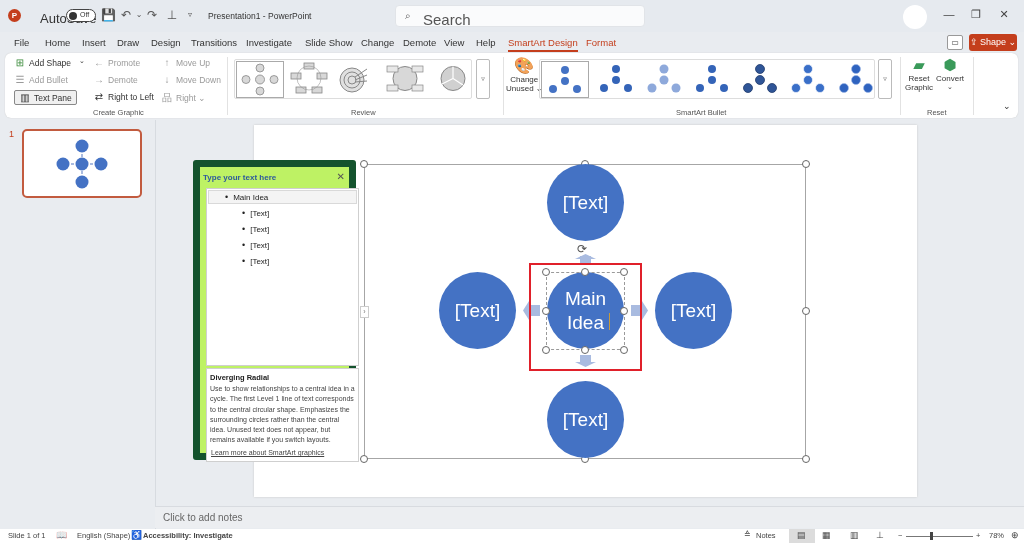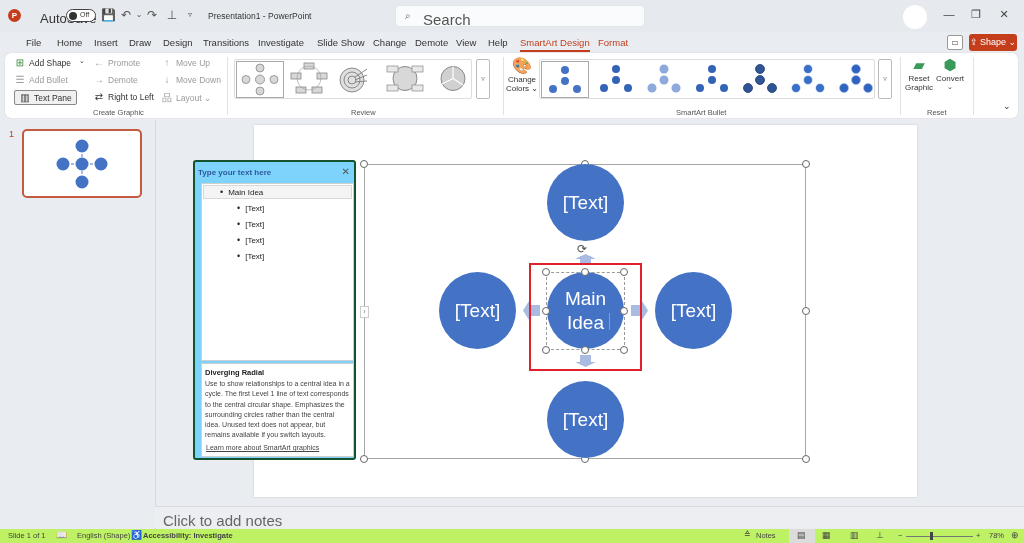--- a/index.html
+++ b/index.html
@@ -13,21 +13,21 @@
 #autosave-toggle .knob{position:absolute;left:2px;top:2px;width:8px;height:8px;border-radius:50%;background:#333}
 #autosave-toggle .txt{position:absolute;left:13px;top:1px;font-size:7px;color:#333}
 .qat{top:8px;font-size:12px;color:#555;width:14px;text-align:center}
 #doc-title{left:208px;top:11px;font-size:8.5px;color:#333}
 #search-box{left:395px;top:5px;width:250px;height:22px;background:#fafbfc;border-radius:4px;border:1px solid #e1e4e8}
 #search-box .ic{position:absolute;left:9px;top:4px;font-size:10px;color:#555}
 #search-box .ph{position:absolute;left:27px;top:5px;font-size:15px;color:#555}
 #avatar{left:903px;top:5px;width:24px;height:24px;border-radius:50%;background:#fff}
 .winbtn{top:8px;font-size:11px;color:#444;width:20px;text-align:center}
 
-#tabs{left:12px;top:33px;height:18px;width:912px}
+#tabs{left:0;top:33px;height:18px;width:912px}
 .tab{position:absolute;top:4px;font-size:9.5px;color:#333;white-space:nowrap}
 .tab.active{color:#c43e1c}
 .tab.active::after{content:"";position:absolute;left:0;right:0;bottom:-4px;height:2px;background:#c43e1c}
 .tab.ctx{color:#c43e1c}
 #comment-btn{left:947px;top:35px;width:16px;height:15px;border:1px solid #999;border-radius:2px;background:#fff;font-size:8px;text-align:center;line-height:13px;color:#444}
 #share-btn{left:969px;top:34px;width:48px;height:17px;background:#c43e1c;color:#fff;border-radius:3px;font-size:9px;line-height:17px;text-align:center}
 
 #ribbon{left:5px;top:53px;width:1013px;height:65px;background:#fff;border-radius:6px;box-shadow:0 0 1px #bbb}
 .rb-item{position:absolute;font-size:8.5px;color:#333;white-space:nowrap;display:flex;align-items:center;gap:3px}
 .rb-item.dis{color:#9a9a9a}
@@ -39,21 +39,21 @@
 .gcell{position:absolute;top:1px;width:44px;height:37px}
 .gcell.sel{border:1px solid #aaa;background:#fff}
 .gmore{position:absolute;top:6px;width:14px;height:40px;border:1px solid #bbb;border-radius:2px;font-size:7px;text-align:center;line-height:38px;color:#555;background:#fff}
 
 #thumb-num{left:9px;top:129px;font-size:9px;color:#c43e1c}
 #thumb{left:22px;top:129px;width:120px;height:69px;border:2px solid #c25b3f;border-radius:5px;background:#fff}
 #pane-divider{left:155px;top:120px;width:1px;height:413px;background:#d7dbe0}
 
 #slide{left:254px;top:125px;width:663px;height:372px;background:#fff;box-shadow:0 0 2px #c8c8c8}
 
-#textpane{left:193px;top:160px;width:163px;height:300px;background:#7dd3fc;border:2px solid #14532d;border-radius:3px}
+#textpane{left:193px;top:160px;width:163px;height:300px;background:#bef264;border:7px solid #14532d;border-radius:3px}
 #tp-title{position:absolute;left:3px;top:6px;font-size:8px;font-weight:bold;color:#2e5a9c}
 #tp-close{position:absolute;right:4px;top:4px;font-size:10px;color:#555}
 #tp-list{position:absolute;left:6px;top:21px;width:153px;height:178px;background:#fff;border:1px solid #cfcfcf}
 .tp-line{position:absolute;font-size:8px;color:#222;white-space:nowrap}
 .tp-line::before{content:"•";margin-right:5px;font-size:9px}
 #tp-first{position:absolute;left:1px;top:1px;width:149px;height:14px;border:1px solid #d9d9d9;background:#f4f4f4}
 #tp-desc{position:absolute;left:6px;top:201px;width:153px;height:94px;background:#fff;border:1px solid #cfcfcf}
 #tp-desc-title{position:absolute;left:3px;top:4px;font-size:7.5px;font-weight:bold;color:#222}
 #tp-desc-body{position:absolute;left:3px;top:15px;width:146px;font-size:7px;line-height:10.3px;color:#444}
 #tp-learn{position:absolute;left:4px;top:80px;font-size:7px;color:#444;text-decoration:underline}
@@ -62,22 +62,22 @@
 .handle{position:absolute;width:8px;height:8px;border:1px solid #666;border-radius:50%;background:#fff}
 .circle{position:absolute;width:77px;height:77px;border-radius:50%;background:#4472c4;color:#fff;font-size:19px;text-align:center;display:flex;align-items:center;justify-content:center;line-height:1.25}
 .arrow{position:absolute;background:#a9bbe0}
 #sel-box{left:546px;top:272px;width:79px;height:78px;border:1px dashed #9a9a9a}
 #red-box{left:529px;top:263px;width:113px;height:108px;border:2px solid #e0202a}
 #caret{left:609px;top:313px;width:1px;height:17px;background:#c59a3f}
 #rotate{left:577px;top:242px;font-size:12px;color:#555}
 #collapse-tab{left:360px;top:306px;width:9px;height:12px;border:1px solid #ccc;background:#fff;font-size:7px;text-align:center;line-height:10px;color:#777}
 
 #notes{left:155px;top:506px;width:869px;height:22px;border-top:1px solid #d8dbe0;background:#eceef1}
-#notes-txt{position:absolute;left:8px;top:5px;font-size:15px;color:#666}
-#statusbar{left:0;top:529px;width:1024px;height:14px;background:#bef264}
+#notes-txt{position:absolute;left:8px;top:5px;font-size:10px;color:#666}
+#statusbar{left:0;top:529px;width:1024px;height:14px;background:#ffffff}
 .st{position:absolute;top:2px;font-size:7.5px;color:#444;white-space:nowrap}
 </style>
 </head>
 <body>
 
 <div id="titlebar" class="abs"></div>
 <div id="ppt-logo" class="abs">P</div>
 <div id="autosave-label" class="abs">AutoSave</div>
 <div id="autosave-toggle" class="abs">
     <span class="knob"></span>
@@ -148,21 +148,21 @@
   <div class="rb-item dis" style="left:156px;top:4px">
       <span class="rb-icon">↑</span>
       <span>Move Up</span>
     </div>
   <div class="rb-item dis" style="left:156px;top:21px">
       <span class="rb-icon">↓</span>
       <span>Move Down</span>
     </div>
   <div class="rb-item dis" style="left:156px;top:38px">
       <span class="rb-icon">品</span>
-      <span>Layout ⌄</span>
+      <span>Right ⌄</span>
     </div>
   <div class="group-label" style="left:88px">Create Graphic</div>
   <div class="sep" style="left:222px"></div>
 
   <div class="gallery" style="left:229px;width:238px">
     <div class="gcell sel" style="left:1px;width:48px">
       <svg width="46" height="35" viewBox="0 0 46 35">
           <g fill="#d8d8d8" stroke="#888" stroke-width="0.8">
             <circle cx="23" cy="6" r="4"></circle>
             <circle cx="23" cy="29" r="4"></circle>
@@ -212,21 +212,21 @@
         </svg>
     </div>
   </div>
   <div class="gmore" style="left:471px">▿</div>
   <div class="group-label" style="left:346px">Review</div>
   <div class="sep" style="left:498px"></div>
 
   <div class="rb-item" style="left:501px;top:3px;flex-direction:column;gap:0;font-size:8px">
     <span style="font-size:16px;color:#777">🎨</span>
     <span>Change</span>
-    <span>Colors ⌄</span>
+    <span>Unused ⌄</span>
   </div>
 
   <div class="gallery" style="left:534px;width:336px">
     <div class="gcell sel" style="left:1px;width:48px"><svg width="46" height="35">
           <g fill="#4472c4">
             <circle cx="23" cy="8" r="4"></circle>
             <circle cx="23" cy="19" r="4"></circle>
             <circle cx="11" cy="27" r="4"></circle>
             <circle cx="35" cy="27" r="4"></circle>
           </g>

